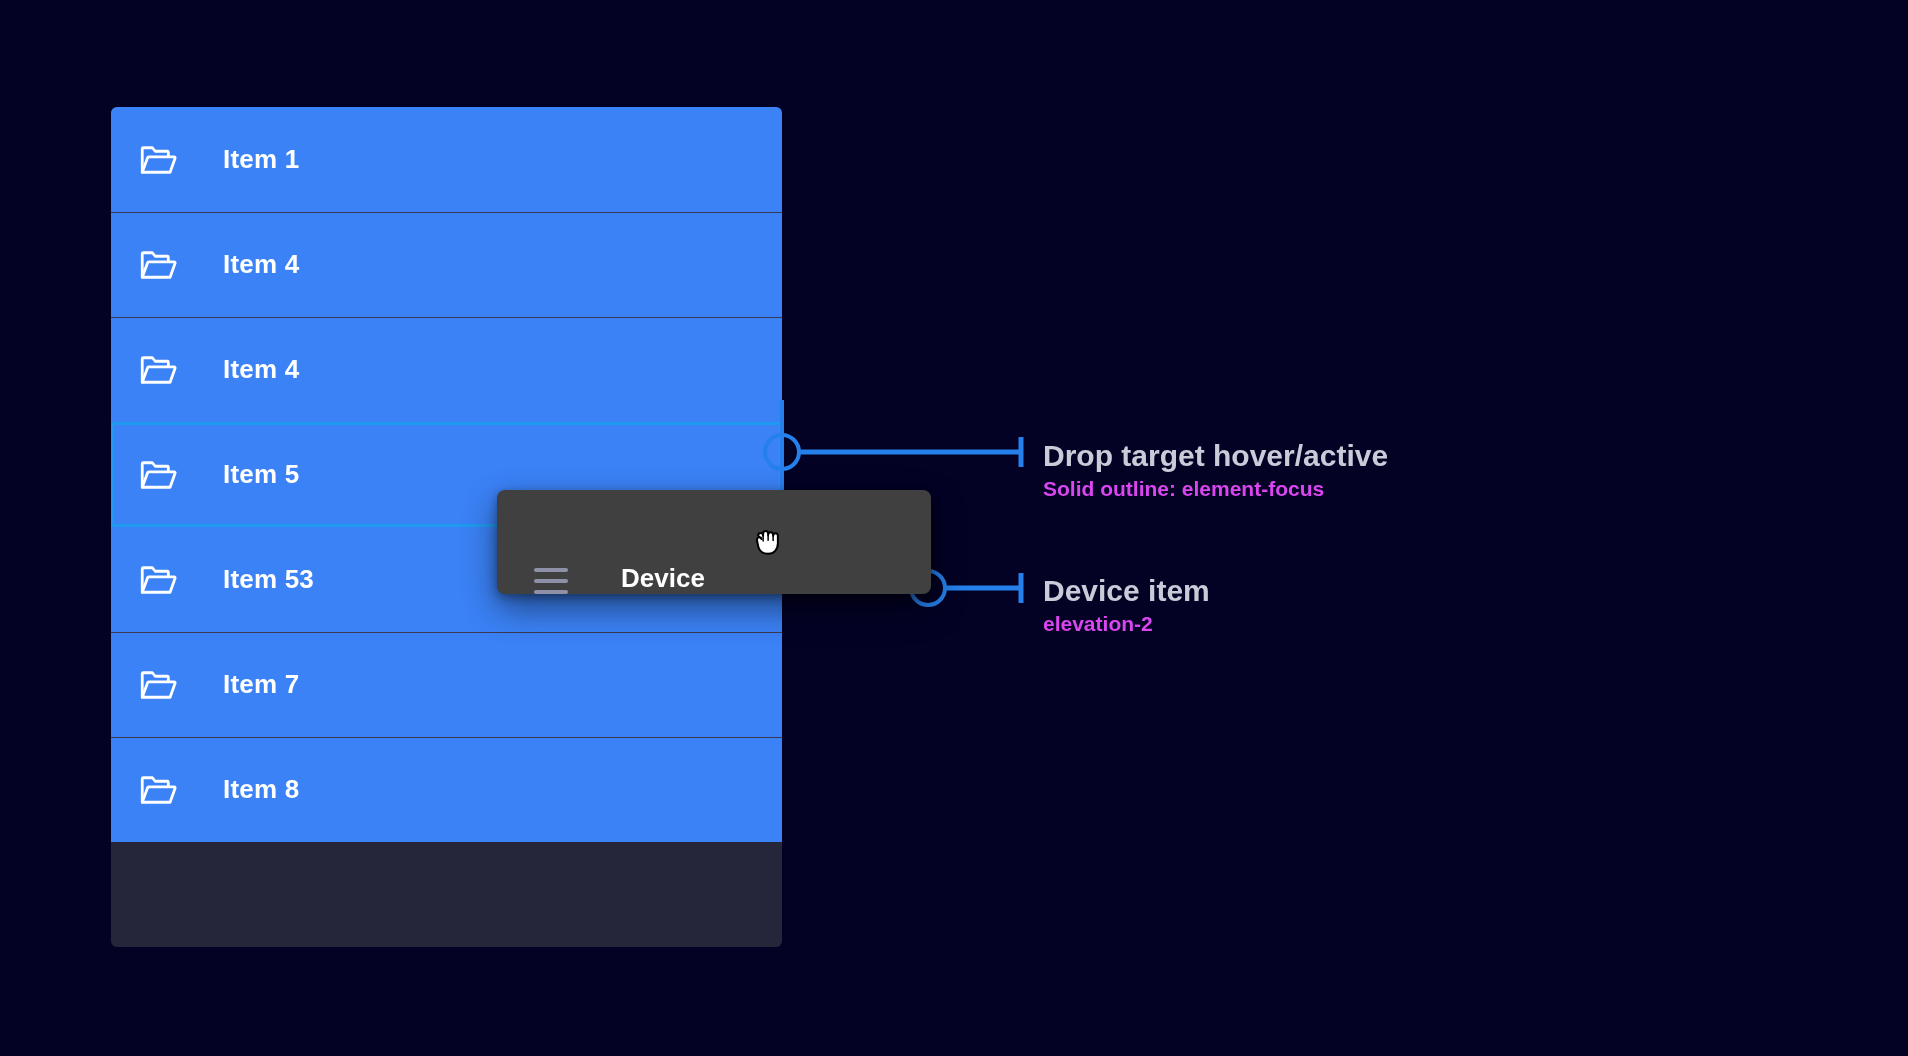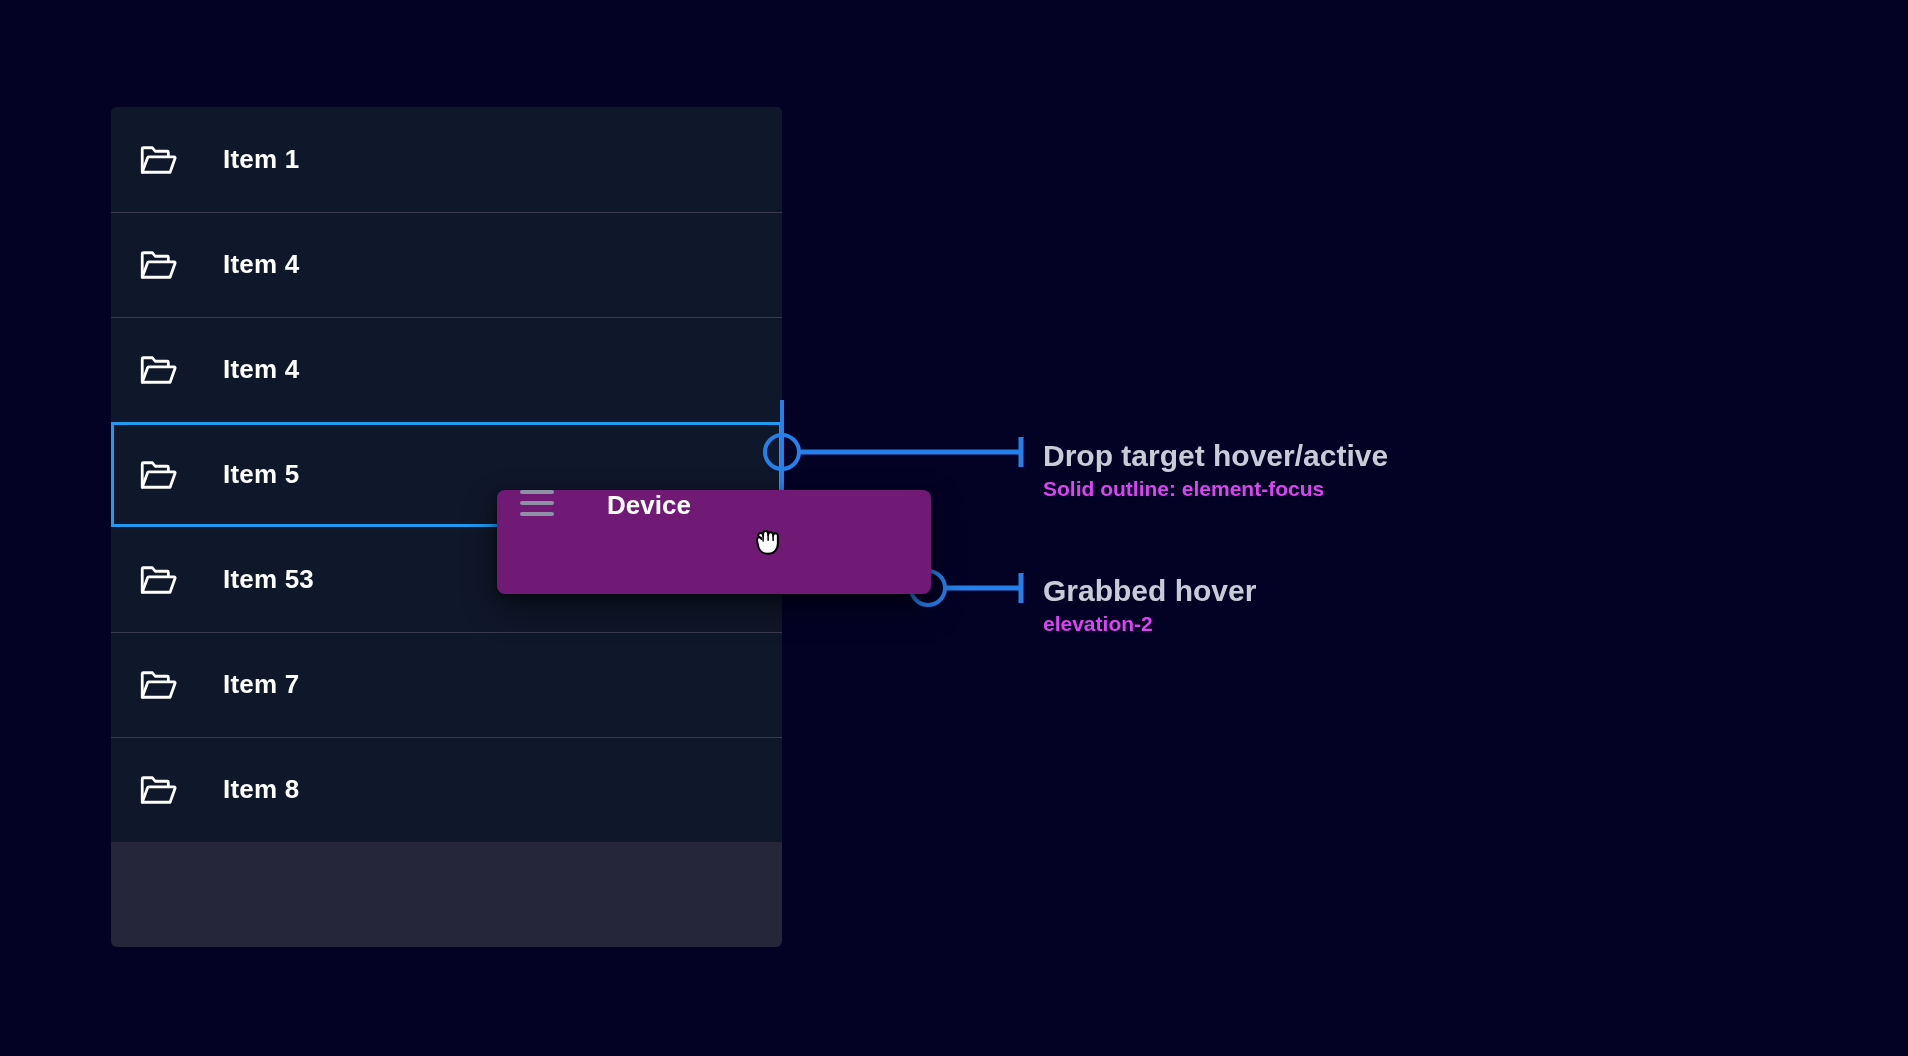--- a/index.html
+++ b/index.html
@@ -35,21 +35,21 @@
     border-radius: 6px;
     overflow: hidden;
   }
 
   .list-row {
     position: relative;
     height: 105px;
     display: flex;
     align-items: center;
     padding-left: 26px;
-    background: #0f172a;
+    background: #3b82f6;
   }
 
   .list-row + .list-row::before {
     content: "";
     position: absolute;
     left: 0;
     right: 0;
     top: 0;
     height: 1px;
     background: #3a3b50;
@@ -79,25 +79,25 @@
     white-space: nowrap;
   }
 
   
   .drag-card {
     position: absolute;
     left: 497px;
     top: 490px;
     width: 434px;
     height: 104px;
-    background: #701a75;
+    background: #404040;
     border-radius: 8px;
     display: flex;
-    align-items: flex-start;
-    padding-left: 23px;
+    align-items: flex-end;
+    padding-left: 37px;
     box-shadow: 0 14px 34px rgba(0,0,0,.48), 0 3px 10px rgba(0,0,0,.36);
     z-index: 6;
   }
 
   .grip-icon {
     width: 34px;
     height: 26px;
     flex: 0 0 34px;
     display: flex;
     flex-direction: column;
@@ -253,17 +253,17 @@
       </g>
     </svg>
   </div>
 
   <div class="annot" id="annot-drop">
     <div class="annot-title">Drop target hover/active</div>
     <div class="annot-sub">Solid outline: element-focus</div>
   </div>
 
   <div class="annot" id="annot-grab">
-    <div class="annot-title">Grabbed hover</div>
+    <div class="annot-title">Device item</div>
     <div class="annot-sub">elevation-2</div>
   </div>
 
 </div>
 
 </body></html>

